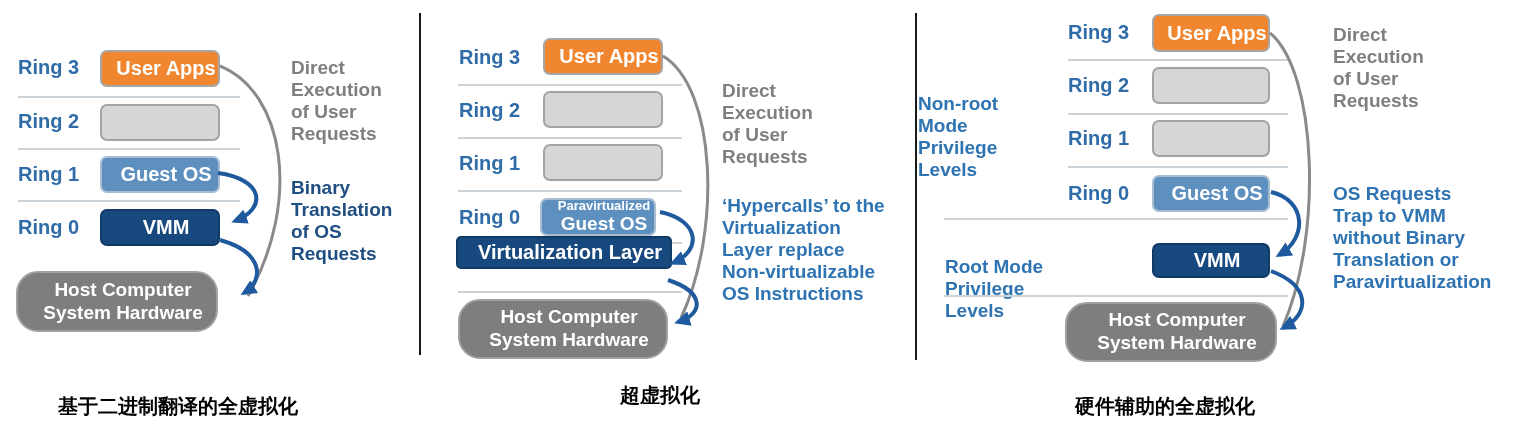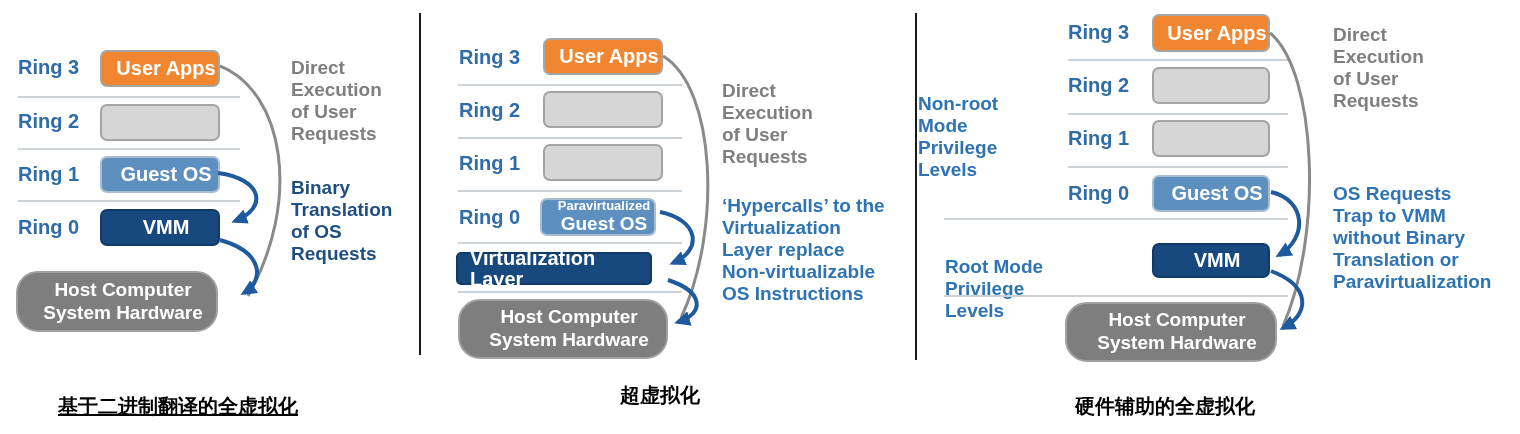--- a/index.html
+++ b/index.html
@@ -51,21 +51,21 @@
 
     <div class="ann gray" style="left:291px;top:57px;">Direct
 Execution
 of User
 Requests</div>
     <div class="ann navy" style="left:291px;top:177px;">Binary
 Translation
 of OS
 Requests</div>
 
-    <div class="caption" style="left:58px;top:393px;width:232px;text-decoration:underline;">基于二进制翻译的全虚拟化</div>
+    <div class="caption" style="left:58px;top:393px;width:232px;">基于二进制翻译的全虚拟化</div>
   </div>
 
   <div class="vsep" style="left:419px;top:13px;height:342px;"></div>
 
   <div>
     <span class="ringlabel" style="left:459px;top:46px;">Ring 3</span>
     <span class="ringlabel" style="left:459px;top:99px;">Ring 2</span>
     <span class="ringlabel" style="left:459px;top:152px;">Ring 1</span>
     <span class="ringlabel" style="left:459px;top:206px;">Ring 0</span>
 
@@ -75,21 +75,21 @@
     <div class="box blue" style="left:540px;top:198px;width:116px;height:38px;">
       <span class="small-line">Paravirtualized</span>
       <span class="main-line">Guest OS</span>
     </div>
 
     <div class="hline" style="left:458px;top:84px;width:224px;"></div>
     <div class="hline" style="left:458px;top:137px;width:224px;"></div>
     <div class="hline" style="left:458px;top:190px;width:224px;"></div>
     <div class="hline" style="left:458px;top:242px;width:224px;"></div>
 
-    <div class="box navy" style="left:456px;top:252px;width:196px;height:33px;border-radius:5px;">Virtualization Layer</div>
+    <div class="box navy" style="left:456px;top:236px;width:216px;height:33px;border-radius:5px;">Virtualization Layer</div>
 
     <div class="hline" style="left:458px;top:291px;width:224px;"></div>
 
     <div class="box hw" style="left:458px;top:299px;width:210px;height:60px;">Host Computer
 System Hardware</div>
 
     <div class="ann gray" style="left:722px;top:80px;">Direct
 Execution
 of User
 Requests</div>

